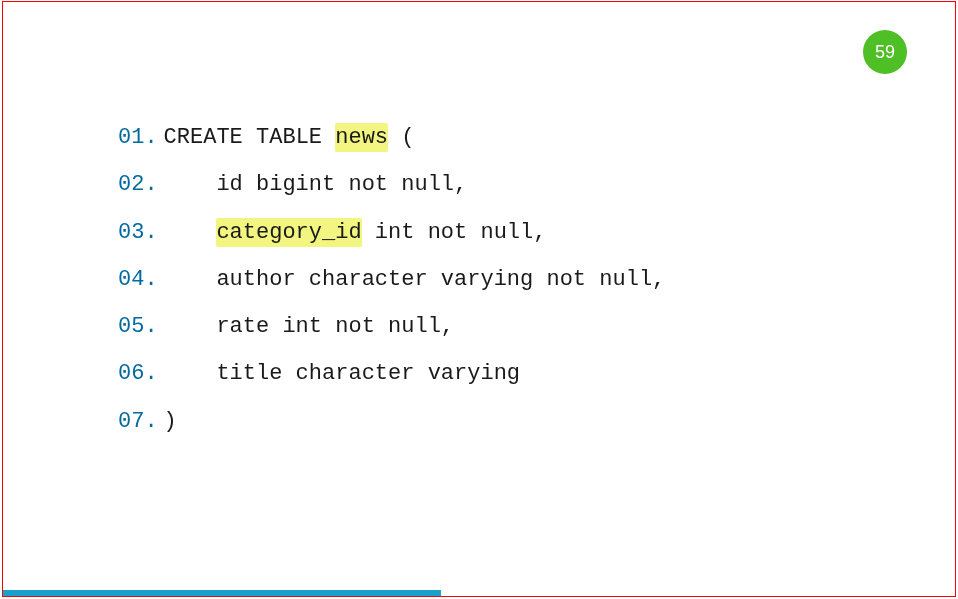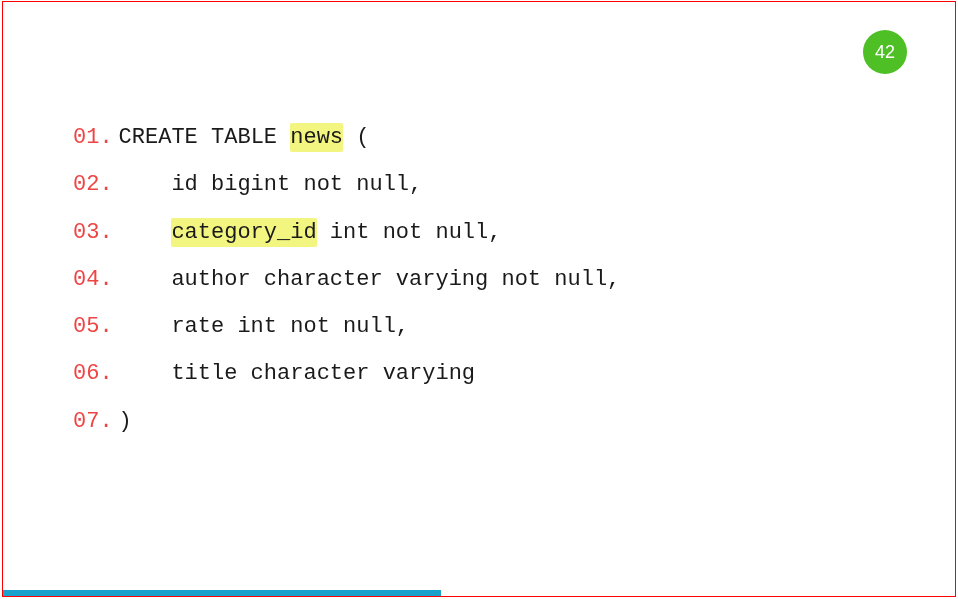--- a/index.html
+++ b/index.html
@@ -45,22 +45,23 @@
       left: 70px;
       font-size: 22px;
       line-height: 2.15;
       color: #1a1a1a;
       white-space: pre;
     }
     .line {
       display: block;
     }
     .lineno {
-      color: #ef4444;
+      color: #0369a1;
       margin-right: 6px;
+      margin-left: 45px;
     }
     .hl {
       background: #f2f57f;
       padding: 2px 0;
       border-radius: 2px;
     }
     .indent {
       display: inline-block;
       width: 4ch;
     }
@@ -70,19 +71,19 @@
       bottom: 0;
       height: 6px;
       background: #1aa1cc;
     }
   </style>
 </head>
 <body>
 
 <div class="frame">
   <div class="badge">
-    <span>42</span>
+    <span>59</span>
   </div>
 
   <div class="code-block" id="code-block"><div class="line"><span class="lineno">01.</span><span>CREATE TABLE </span><span class="hl">news</span><span> (</span></div><div class="line"><span class="lineno">02.</span><span class="indent">    </span><span>id bigint not null,</span></div><div class="line"><span class="lineno">03.</span><span class="indent">    </span><span class="hl">category_id</span><span> int not null,</span></div><div class="line"><span class="lineno">04.</span><span class="indent">    </span><span>author character varying not null,</span></div><div class="line"><span class="lineno">05.</span><span class="indent">    </span><span>rate int not null,</span></div><div class="line"><span class="lineno">06.</span><span class="indent">    </span><span>title character varying</span></div><div class="line"><span class="lineno">07.</span><span>)</span></div></div>
 
   <div class="progress-bar" id="progress-bar" style="width: 46%;"></div>
 </div>
 
 </body></html>

